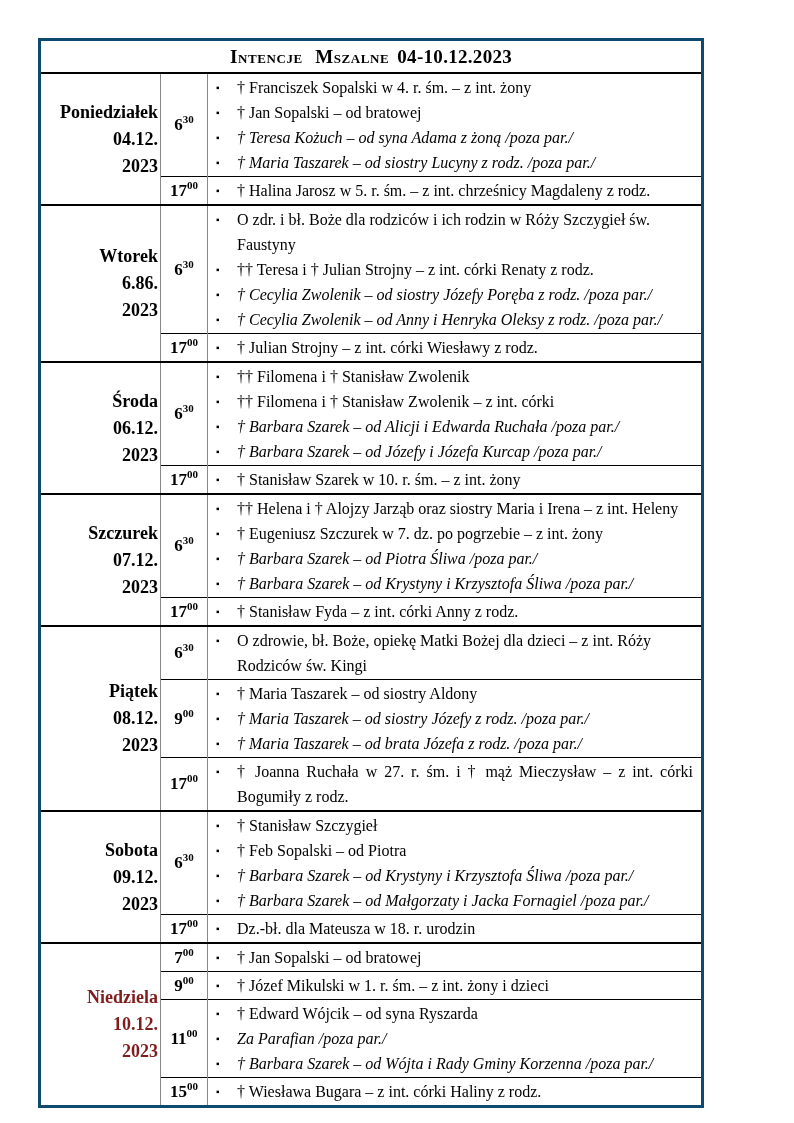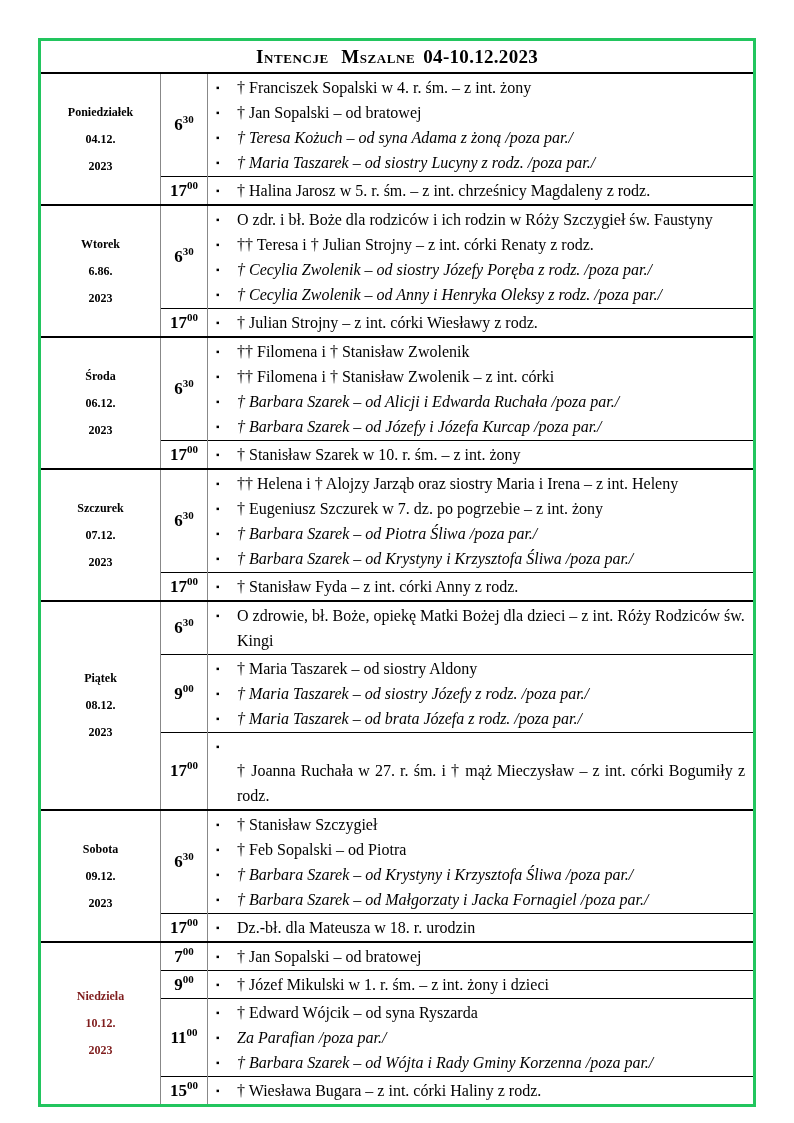--- a/index.html
+++ b/index.html
@@ -4,56 +4,56 @@
 <style>
   html,body { margin:0; padding:0; background:#ffffff; }
   body {
     width:794px; height:1123px; overflow:hidden;
     font-family:"Liberation Serif","DejaVu Serif",serif;
     color:#000;
   }
   .page { padding:38px 38px 0 38px; }
 
   table.sched {
-    width:718px; border-collapse:collapse; table-layout:fixed;
-    border:3px solid #22c55e;
+    width:666px; border-collapse:collapse; table-layout:fixed;
+    border:3px solid #0c4a6e;
   }
   col.c-day { width:121px; }
   col.c-time { width:47px; }
 
   td { vertical-align:middle; }
 
   .title-cell {
     text-align:center; font-weight:bold; font-size:19px;
     padding:5px 0 4px 0; border-bottom:2px solid #000;
   }
   .title-sc { font-variant:small-caps; letter-spacing:0.6px; word-spacing:7px; }
   .title-dates { margin-left:8px; letter-spacing:0.3px; }
 
   tr.day-first > td { border-top:2px solid #000; }
 
   .day-cell {
-    text-align:center; font-weight:bold; font-size:12px;
+    text-align:right; font-weight:bold; font-size:18px;
     line-height:27px; border-right:1px solid #888; padding:2px;
   }
   .time-cell {
     text-align:center; font-weight:bold; font-size:17px;
     border-right:1px solid #888; border-top:1px solid #000;
     padding:0 2px;
   }
   .time-cell sup { font-size:11px; line-height:0; }
   .int-cell {
     border-top:1px solid #000; font-size:16px;
     padding:1px 8px 1px 8px;
   }
   .intention { display:flex; line-height:25px; }
   .bullet { flex:none; width:21px; font-size:10px; line-height:25px; }
   .itext { flex:1; }
   .intention.italic .itext { font-style:italic; }
-  .intention.justify .itext { text-align:justify;margin-top:24px; }
+  .intention.justify .itext { text-align:justify; }
 
   .footer { margin-top:26px; font-size:16.5px; padding-left:2px; }
   .flabel { font-weight:bold; display:inline-block; width:188px; }
 </style>
 </head>
 <body>
 
 <div class="page">
   <table class="sched">
     <colgroup>

